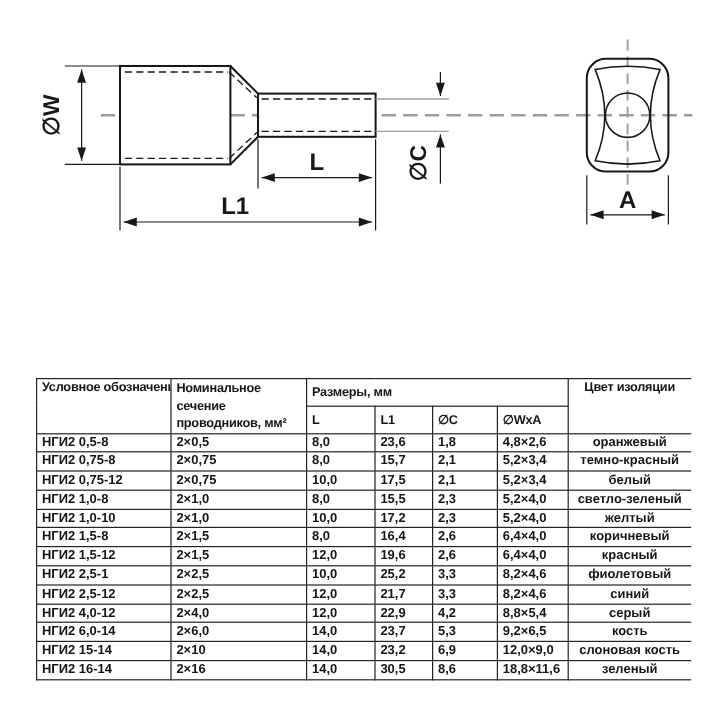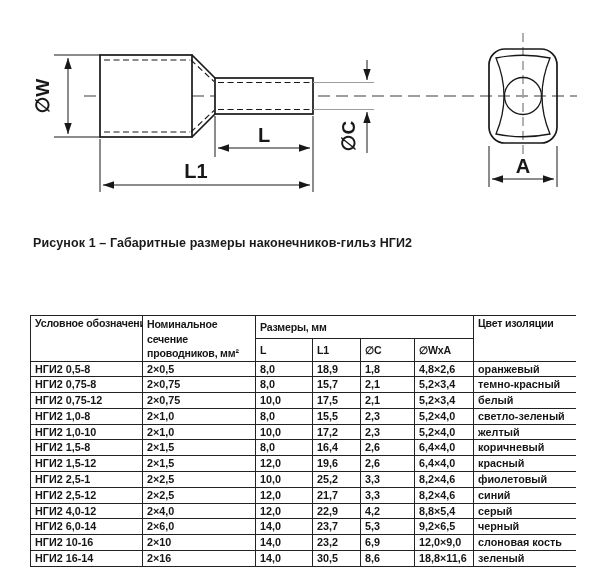--- a/index.html
+++ b/index.html
@@ -31,21 +31,21 @@
   }
   table.dims th, table.dims td{
     border:1px solid #222;
     padding:0 4px;
     text-align:left;
     font-weight:bold;
     white-space:nowrap;
     overflow:hidden;
   }
   table.dims th{font-size:10.6px;letter-spacing:-0.2px;}
-  table.dims .noR{border-right:none;}
+  table.dims .noR{border-right:none;text-align:center;}
   table.dims th.vtop{vertical-align:top;padding-top:1px;}
   table.dims th.wrap{white-space:normal;line-height:14.5px;}
   table.dims tr.hrowA th{height:15px;}
   table.dims tr.hrowB th{height:15px;}
   table.dims tbody td{height:14.8px;line-height:14.8px;}
 </style>
 </head>
 <body>
 
 <div class="page">
@@ -115,21 +115,20 @@
     </g>
 
     <g stroke="#181818" stroke-width="1">
       <line x1="489" y1="146" x2="489" y2="187"></line>
       <line x1="557" y1="146" x2="557" y2="187"></line>
       <line x1="492" y1="179" x2="554" y2="179" marker-start="url(#arr)" marker-end="url(#arr)"></line>
     </g>
     <text class="dimlabel" x="523" y="173" font-size="20" text-anchor="middle">A</text>
   </svg>
 
-  <div class="caption">Рисунок 1 – Габаритные размеры наконечников-гильз НГИ2</div>
 
   <div class="tblwrap">
     <table class="dims">
       <colgroup>
         <col style="width:112px">
           <col style="width:113px">
         <col style="width:57px">
           <col style="width:48px">
         <col style="width:54px">
           <col style="width:59px">
@@ -147,21 +146,21 @@
           <th>L1</th>
           <th>∅C</th>
           <th>∅WxA</th>
         </tr>
       </thead>
       <tbody>
           <tr>
             <td>НГИ2 0,5-8</td>
             <td>2×0,5</td>
             <td>8,0</td>
-            <td>18,9</td>
+            <td>23,6</td>
             <td>1,8</td>
             <td>4,8×2,6</td>
             <td class="noR">оранжевый</td>
           </tr>
           <tr>
             <td>НГИ2 0,75-8</td>
             <td>2×0,75</td>
             <td>8,0</td>
             <td>15,7</td>
             <td>2,1</td>
@@ -240,24 +239,24 @@
             <td>8,8×5,4</td>
             <td class="noR">серый</td>
           </tr>
           <tr>
             <td>НГИ2 6,0-14</td>
             <td>2×6,0</td>
             <td>14,0</td>
             <td>23,7</td>
             <td>5,3</td>
             <td>9,2×6,5</td>
-            <td class="noR">черный</td>
-          </tr>
-          <tr>
-            <td>НГИ2 10-16</td>
+            <td class="noR">кость</td>
+          </tr>
+          <tr>
+            <td>НГИ2 15-14</td>
             <td>2×10</td>
             <td>14,0</td>
             <td>23,2</td>
             <td>6,9</td>
             <td>12,0×9,0</td>
             <td class="noR">слоновая кость</td>
           </tr>
           <tr>
             <td>НГИ2 16-14</td>
             <td>2×16</td>

